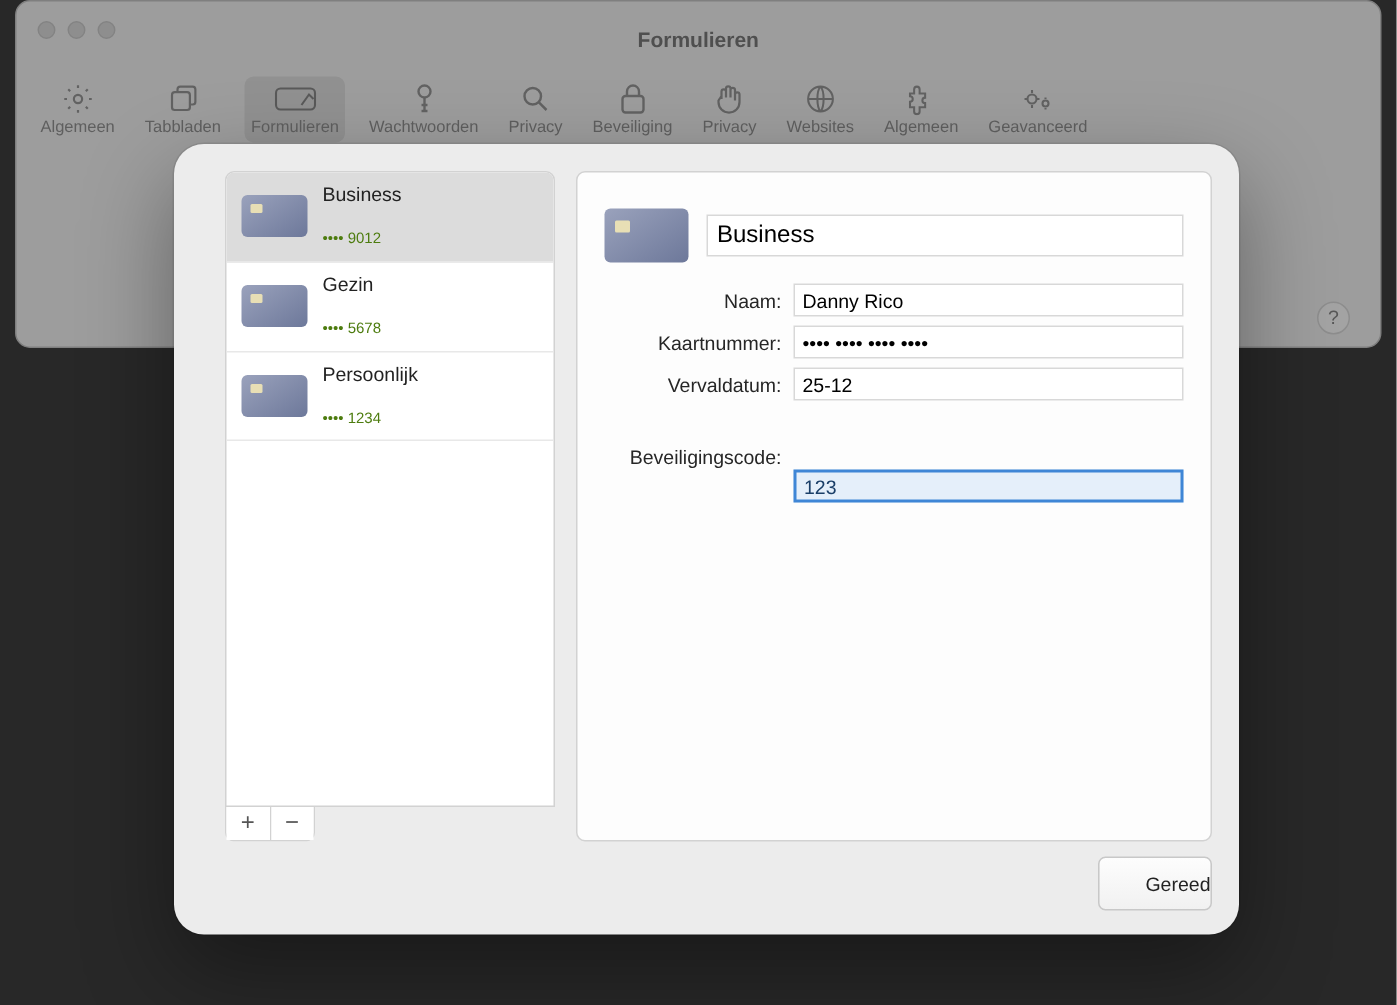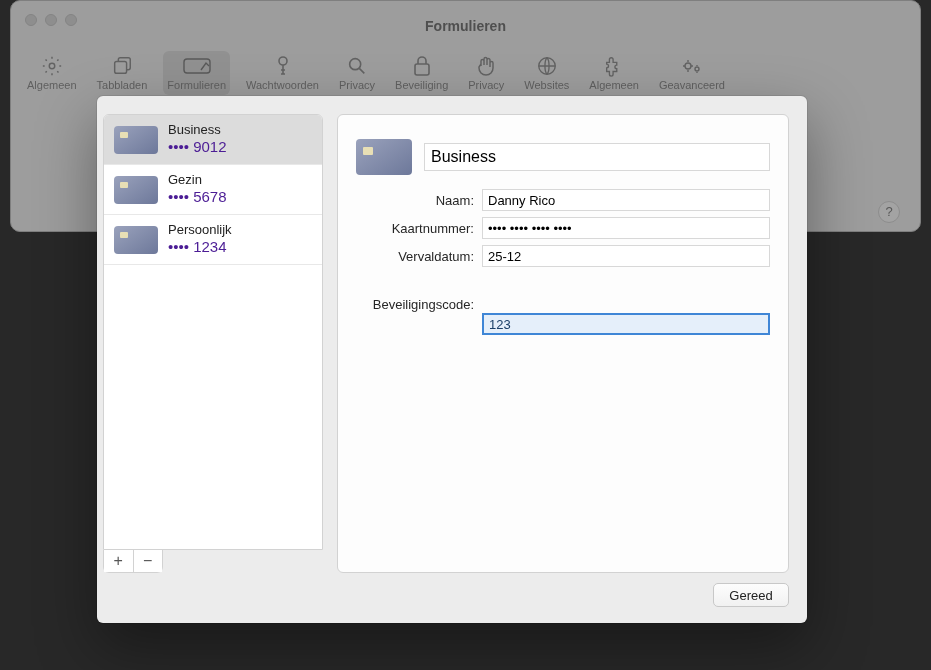--- a/index.html
+++ b/index.html
@@ -68,27 +68,27 @@
   border: 1px solid #d0d0d0;
   color: #777;
   text-align: center;
   line-height: 20px;
   font-size: 13px;
 }
 
 .sheet {
   position: absolute;
   top: 96px;
-  left: 97px;
+  left: 116px;
   width: 710px;
   height: 527px;
   background: #ececec;
-  border-radius: 6px;
+  border-radius: 20px;
   box-shadow: 0 24px 60px rgba(0,0,0,0.38), 0 0 0 1px rgba(0,0,0,0.08);
-  padding: 18px 18px 16px 6px;
+  padding: 18px 18px 16px 34px;
   display: flex;
   flex-direction: column;
 }
 .sheet-body {
   display: flex;
   gap: 14px;
   flex: 1;
 }
 .sidebar {
   width: 220px;
@@ -122,21 +122,21 @@
   position: absolute;
   width: 8px; height: 6px;
   background: #e8dfb5;
   top: 6px; left: 6px;
   border-radius: 1px;
 }
 .card-glyph.big { width: 56px; height: 36px; }
 .card-glyph.big::after { width: 10px; height: 8px; top: 8px; left: 7px; }
 .card-txt { display: flex; flex-direction: column; line-height: 1.25; }
 .card-name { color: #222; font-size: 13px; }
-.card-digits { color: #4c1d95; font-size: 15px; }
+.card-digits { color: #4d7c0f; font-size: 10px; margin-top: 16px; }
 .addremove {
   display: flex;
   border: 1px solid #d2d2d2;
   border-top: none;
   border-radius: 0 0 6px 6px;
   background: #fff;
   width: 60px;
 }
 .addremove button {
   flex: 1;
@@ -198,26 +198,27 @@
   color: #1b3f68;
   margin-top: 40px;
 }
 .sheet-footer {
   display: flex;
   justify-content: flex-end;
   padding-top: 10px;
 }
 .done-btn {
   min-width: 76px;
-  height: 24px;
+  height: 36px;
   background: linear-gradient(#fdfdfd,#f1f1f1);
   border: 1px solid #c8c8c8;
   border-radius: 5px;
   font-size: 13px;
   color: #222;
+  text-align: right;
 }
 </style>
 </head>
 <body>
 
 <div class="bg-window">
   <div class="titlebar">
     <div class="traffic-lights">
       <div class="tl"></div>
       <div class="tl"></div>

